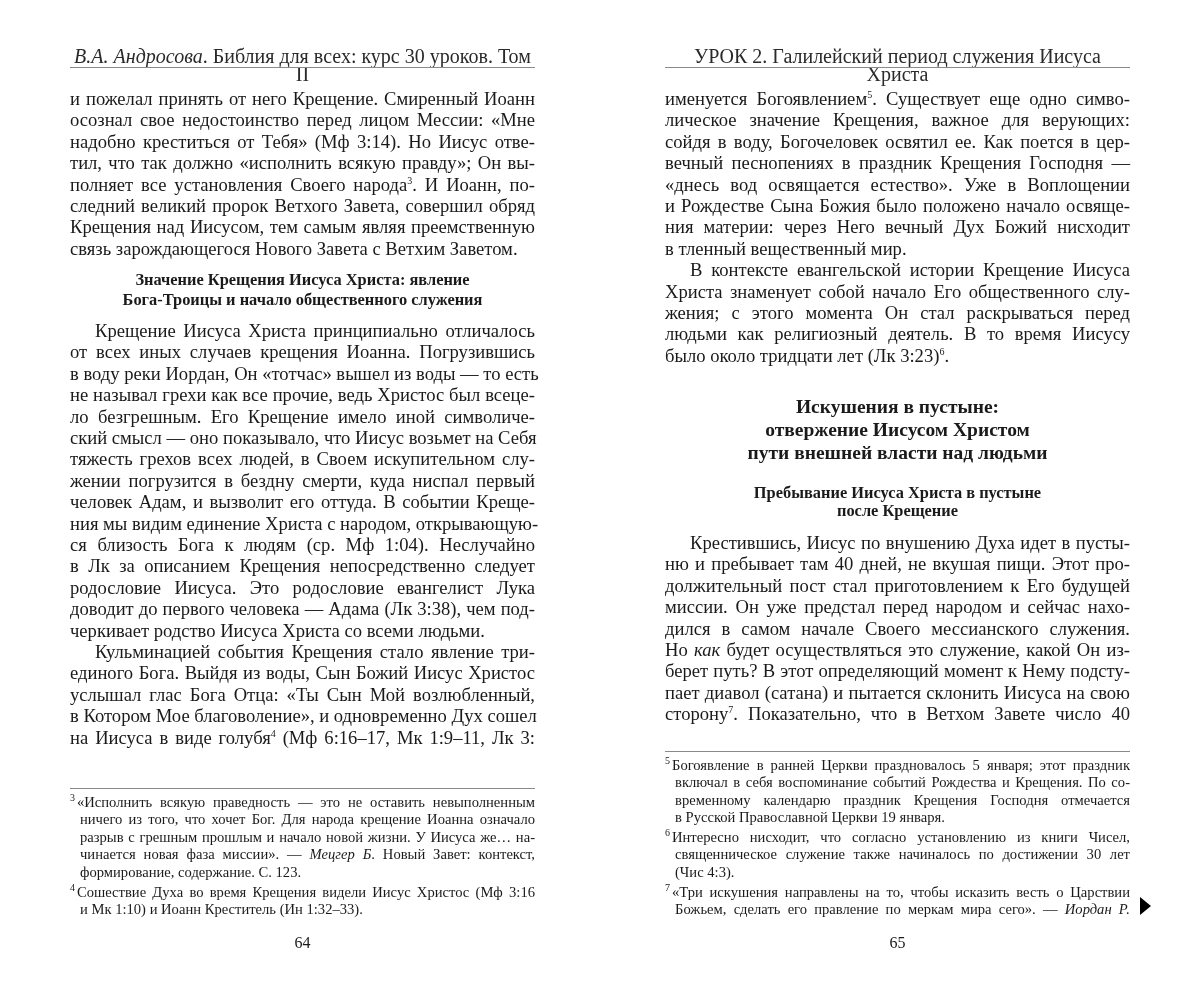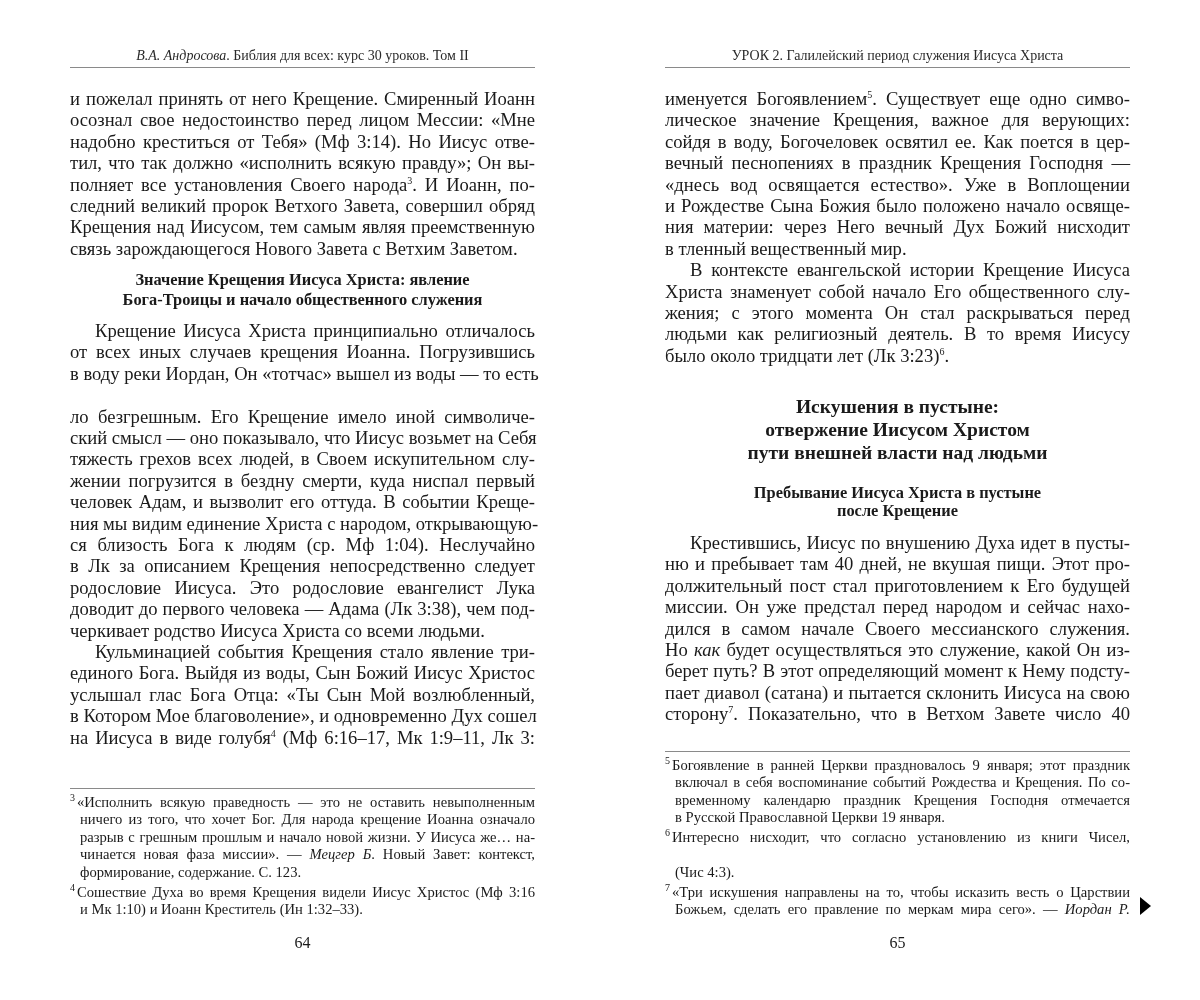--- a/index.html
+++ b/index.html
@@ -7,21 +7,21 @@
     width: 1200px; height: 1000px; background: #ffffff; position: relative;
     overflow: hidden; color: #1a1a1a;
     font-family: "DejaVu Serif", "Liberation Serif", serif;
   }
   .page { position: absolute; top: 0; height: 1000px; }
   .page.left { left: 70px; width: 465px; }
   .page.right { left: 665px; width: 465px; }
 
   .running-head {
     position: absolute; top: 47px; left: 0; width: 100%;
-    text-align: center; font-size: 14px; line-height: 18px; color: #2a2a2a;
+    text-align: center; font-size: 20px; line-height: 18px; color: #2a2a2a;
     font-family: "Liberation Serif", "DejaVu Serif", serif;
   }
   .running-head .author { font-style: italic; }
   .head-rule { position: absolute; top: 67px; left: 0; width: 100%; height: 0; border-top: 1.5px solid #8a8a8a; }
 
   .line {
     position: absolute; left: 0; width: 100%;
     font-size: 17.2px; line-height: 21.4px; height: 21.4px;
     white-space: nowrap; text-align: justify; text-align-last: justify;
     font-family: Liberation Serif, serif; font-size: 18.6px;
@@ -79,20 +79,21 @@
   <div class="line" style="top:195px">следний великий пророк Ветхого Завета, совершил обряд</div>
   <div class="line" style="top:216.4px">Крещения над Иисусом, тем самым являя преемственную</div>
   <div class="line last" style="top:237.8px">связь зарождающегося Нового Завета с Ветхим Заветом.</div>
 
   <div class="h-sub" style="top:270px">Значение Крещения Иисуса Христа: явление</div>
   <div class="h-sub" style="top:290px">Бога-Троицы и начало общественного служения</div>
 
   <div class="line indent" style="top:320px">Крещение Иисуса Христа принципиально отличалось</div>
   <div class="line" style="top:341.4px">от всех иных случаев крещения Иоанна. Погрузившись</div>
   <div class="line" style="top:362.8px">в воду реки Иордан, Он «тотчас» вышел из воды — то есть</div>
+  <div class="line" style="top:384.2px">не называл грехи как все прочие, ведь Христос был всеце-</div>
   <div class="line" style="top:405.6px">ло безгрешным. Его Крещение имело иной символиче-</div>
   <div class="line" style="top:427px">ский смысл — оно показывало, что Иисус возьмет на Себя</div>
   <div class="line" style="top:448.4px">тяжесть грехов всех людей, в Своем искупительном слу-</div>
   <div class="line" style="top:469.8px">жении погрузится в бездну смерти, куда ниспал первый</div>
   <div class="line" style="top:491.2px">человек Адам, и вызволит его оттуда. В событии Креще-</div>
   <div class="line" style="top:512.6px">ния мы видим единение Христа с народом, открывающую-</div>
   <div class="line" style="top:534px">ся близость Бога к людям (ср. Мф 1:04). Неслучайно</div>
   <div class="line" style="top:555.4px">в Лк за описанием Крещения непосредственно следует</div>
   <div class="line" style="top:576.8px">родословие Иисуса. Это родословие евангелист Лука</div>
   <div class="line" style="top:598.2px">доводит до первого человека — Адама (Лк 3:38), чем под-</div>
@@ -146,25 +147,26 @@
   <div class="line" style="top:553.4px">ню и пребывает там 40 дней, не вкушая пищи. Этот про-</div>
   <div class="line" style="top:574.8px">должительный пост стал приготовлением к Его будущей</div>
   <div class="line" style="top:596.2px">миссии. Он уже предстал перед народом и сейчас нахо-</div>
   <div class="line" style="top:617.6px">дился в самом начале Своего мессианского служения.</div>
   <div class="line" style="top:639px"><span>Но </span><span class="it">как</span><span> будет осуществляться это служение, какой Он из-</span></div>
   <div class="line" style="top:660.4px">берет путь? В этот определяющий момент к Нему подсту-</div>
   <div class="line" style="top:681.8px">пает диавол (сатана) и пытается склонить Иисуса на свою</div>
   <div class="line" style="top:703.2px"><span>сторону</span><sup>7</sup><span>. Показательно, что в Ветхом Завете число 40</span></div>
 
   <div class="fn-rule" style="top:751px"></div>
-  <div class="fn-line first" style="top:757px"><span class="fn-num">5</span><span>Богоявление в ранней Церкви праздновалось 9 января; этот праздник</span></div>
+  <div class="fn-line first" style="top:757px"><span class="fn-num">5</span><span>Богоявление в ранней Церкви праздновалось 5 января; этот праздник</span></div>
   <div class="fn-line" style="top:774.4px">включал в себя воспоминание событий Рождества и Крещения. По со-</div>
   <div class="fn-line" style="top:791.8px">временному календарю праздник Крещения Господня отмечается</div>
   <div class="fn-line last" style="top:809.2px">в Русской Православной Церкви 19 января.</div>
   <div class="fn-line first" style="top:829px"><span class="fn-num">6</span><span>Интересно нисходит, что согласно установлению из книги Чисел,</span></div>
+  <div class="fn-line" style="top:846.4px">священническое служение также начиналось по достижении 30 лет</div>
   <div class="fn-line last" style="top:863.8px">(Чис 4:3).</div>
   <div class="fn-line first" style="top:884px"><span class="fn-num">7</span><span>«Три искушения направлены на то, чтобы исказить весть о Царствии</span></div>
   <div class="fn-line" style="top:901.4px"><span>Божьем, сделать его правление по меркам мира сего». — </span><span class="it">Иордан Р.</span></div>
 
   <div class="page-num">65</div>
 </div>
 
 <div class="next-arrow"></div>
 
 </body></html>

